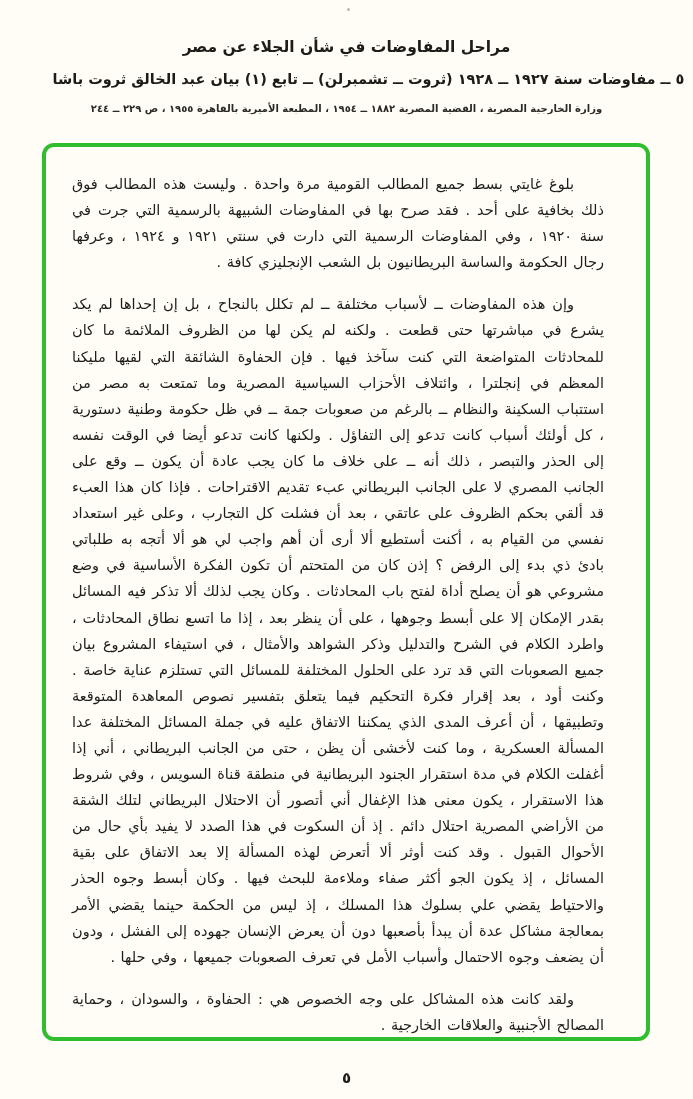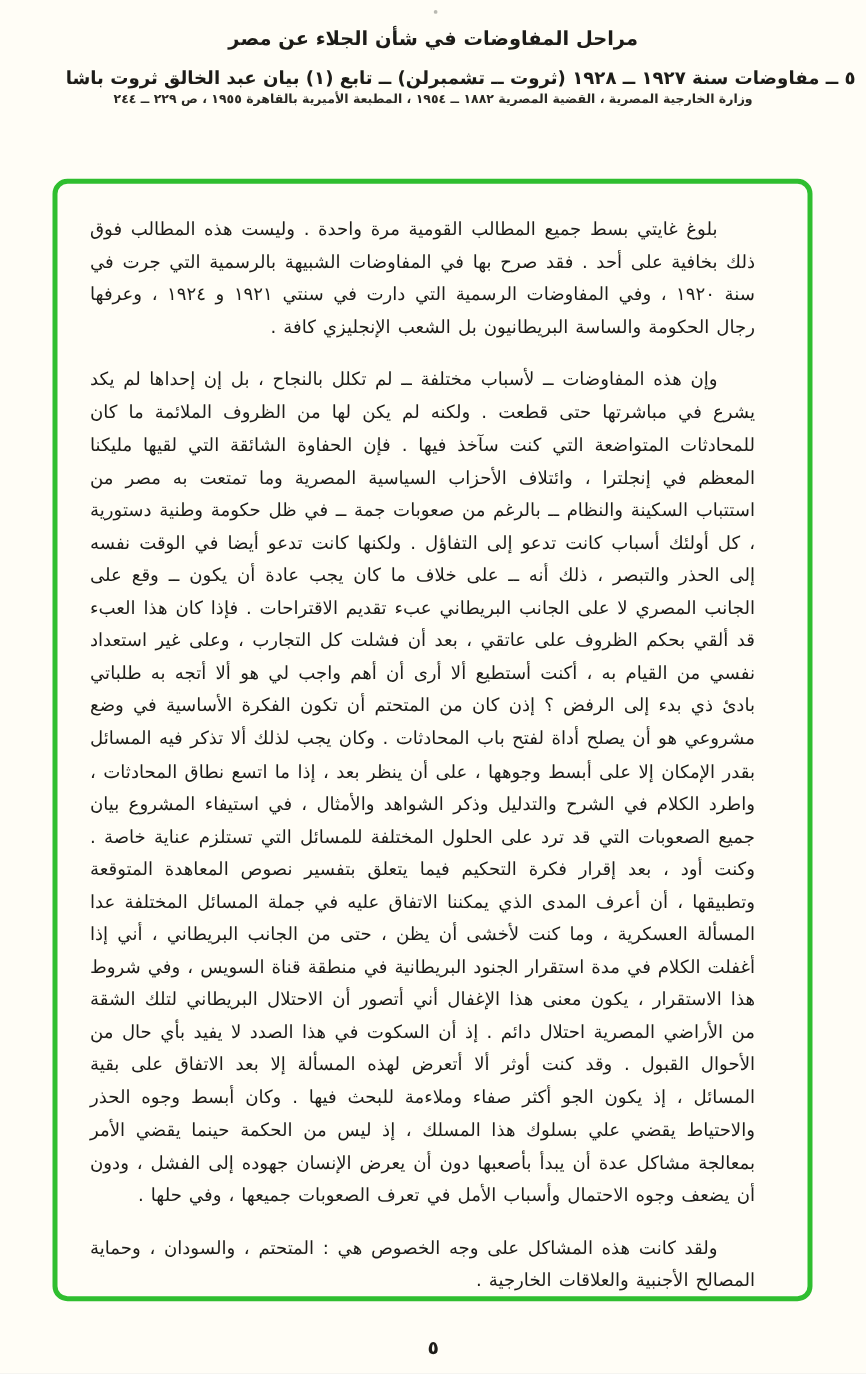--- a/index.html
+++ b/index.html
@@ -22,37 +22,37 @@
     top: 8px;
     left: 50%;
     width: 3px;
     height: 3px;
     border-radius: 50%;
     background: #b9b9b2;
   }
   .doc-header {
     direction: rtl;
     text-align: center;
-    padding-top: 22px;
+    padding-top: 38px;
   }
   .doc-title {
     font-size: 15.5px;
     font-weight: bold;
     letter-spacing: 0.3px;
   }
   .doc-subtitle {
     font-size: 14.5px;
     font-weight: bold;
     margin-top: 15px;
     margin-left: 44px;
   }
   .doc-citation {
     font-size: 10px;
     font-weight: bold;
-    margin-top: 3px;
+    margin-top: 16px;
     color: #2a2923;
   }
   .text-frame {
     position: absolute;
     left: 42px;
     top: 143px;
     width: 608px;
     height: 898px;
     box-sizing: border-box;
     border: 4px solid #2fbe2f;
@@ -94,20 +94,20 @@
 
   <div class="doc-header">
     <div class="doc-title">مراحل المفاوضات في شأن الجلاء عن مصر</div>
     <div class="doc-subtitle">٥ ــ مفاوضات سنة ١٩٢٧ ــ ١٩٢٨ (ثروت ــ تشمبرلن) ــ تابع (١) بيان عبد الخالق ثروت باشا</div>
     <div class="doc-citation">وزارة الخارجية المصرية ، القضية المصرية ١٨٨٢ ــ ١٩٥٤ ، المطبعة الأميرية بالقاهرة ١٩٥٥ ، ص ٢٢٩ ــ ٢٤٤</div>
   </div>
 
   <div class="text-frame" style="border-color: rgb(47, 190, 47);">
     <p>بلوغ غايتي بسط جميع المطالب القومية مرة واحدة . وليست هذه المطالب فوق ذلك بخافية على أحد . فقد صرح بها في المفاوضات الشبيهة بالرسمية التي جرت في سنة ١٩٢٠ ، وفي المفاوضات الرسمية التي دارت في سنتي ١٩٢١ و ١٩٢٤ ، وعرفها رجال الحكومة والساسة البريطانيون بل الشعب الإنجليزي كافة .</p>
     <p>وإن هذه المفاوضات ــ لأسباب مختلفة ــ لم تكلل بالنجاح ، بل إن إحداها لم يكد يشرع في مباشرتها حتى قطعت . ولكنه لم يكن لها من الظروف الملائمة ما كان للمحادثات المتواضعة التي كنت سآخذ فيها . فإن الحفاوة الشائقة التي لقيها مليكنا المعظم في إنجلترا ، وائتلاف الأحزاب السياسية المصرية وما تمتعت به مصر من استتباب السكينة والنظام ــ بالرغم من صعوبات جمة ــ في ظل حكومة وطنية دستورية ، كل أولئك أسباب كانت تدعو إلى التفاؤل . ولكنها كانت تدعو أيضا في الوقت نفسه إلى الحذر والتبصر ، ذلك أنه ــ على خلاف ما كان يجب عادة أن يكون ــ وقع على الجانب المصري لا على الجانب البريطاني عبء تقديم الاقتراحات . فإذا كان هذا العبء قد ألقي بحكم الظروف على عاتقي ، بعد أن فشلت كل التجارب ، وعلى غير استعداد نفسي من القيام به ، أكنت أستطيع ألا أرى أن أهم واجب لي هو ألا أتجه به طلباتي بادئ ذي بدء إلى الرفض ؟ إذن كان من المتحتم أن تكون الفكرة الأساسية في وضع مشروعي هو أن يصلح أداة لفتح باب المحادثات . وكان يجب لذلك ألا تذكر فيه المسائل بقدر الإمكان إلا على أبسط وجوهها ، على أن ينظر بعد ، إذا ما اتسع نطاق المحادثات ، واطرد الكلام في الشرح والتدليل وذكر الشواهد والأمثال ، في استيفاء المشروع بيان جميع الصعوبات التي قد ترد على الحلول المختلفة للمسائل التي تستلزم عناية خاصة . وكنت أود ، بعد إقرار فكرة التحكيم فيما يتعلق بتفسير نصوص المعاهدة المتوقعة وتطبيقها ، أن أعرف المدى الذي يمكننا الاتفاق عليه في جملة المسائل المختلفة عدا المسألة العسكرية ، وما كنت لأخشى أن يظن ، حتى من الجانب البريطاني ، أني إذا أغفلت الكلام في مدة استقرار الجنود البريطانية في منطقة قناة السويس ، وفي شروط هذا الاستقرار ، يكون معنى هذا الإغفال أني أتصور أن الاحتلال البريطاني لتلك الشقة من الأراضي المصرية احتلال دائم . إذ أن السكوت في هذا الصدد لا يفيد بأي حال من الأحوال القبول . وقد كنت أوثر ألا أتعرض لهذه المسألة إلا بعد الاتفاق على بقية المسائل ، إذ يكون الجو أكثر صفاء وملاءمة للبحث فيها . وكان أبسط وجوه الحذر والاحتياط يقضي علي بسلوك هذا المسلك ، إذ ليس من الحكمة حينما يقضي الأمر بمعالجة مشاكل عدة أن يبدأ بأصعبها دون أن يعرض الإنسان جهوده إلى الفشل ، ودون أن يضعف وجوه الاحتمال وأسباب الأمل في تعرف الصعوبات جميعها ، وفي حلها .</p>
-    <p>ولقد كانت هذه المشاكل على وجه الخصوص هي : المتحتم ، والسودان ، وحماية المصالح الأجنبية والعلاقات الخارجية .</p>
+    <p>ولقد كانت هذه المشاكل على وجه الخصوص هي : الحفاوة ، والسودان ، وحماية المصالح الأجنبية والعلاقات الخارجية .</p>
   </div>
 
   <div class="page-footer">
     <span class="page-number">٥</span>
   </div>
 
 </div>
 
 </body></html>

